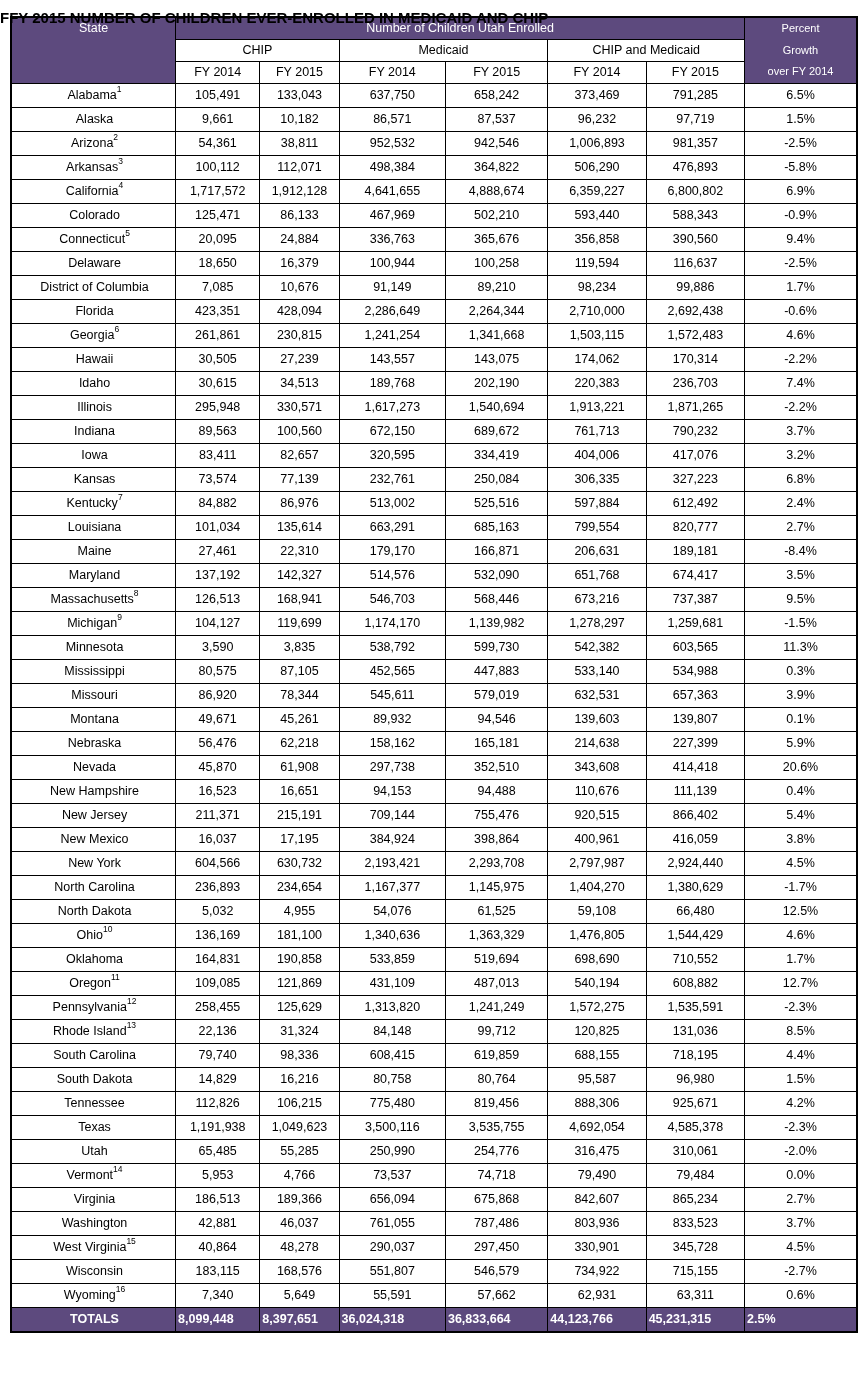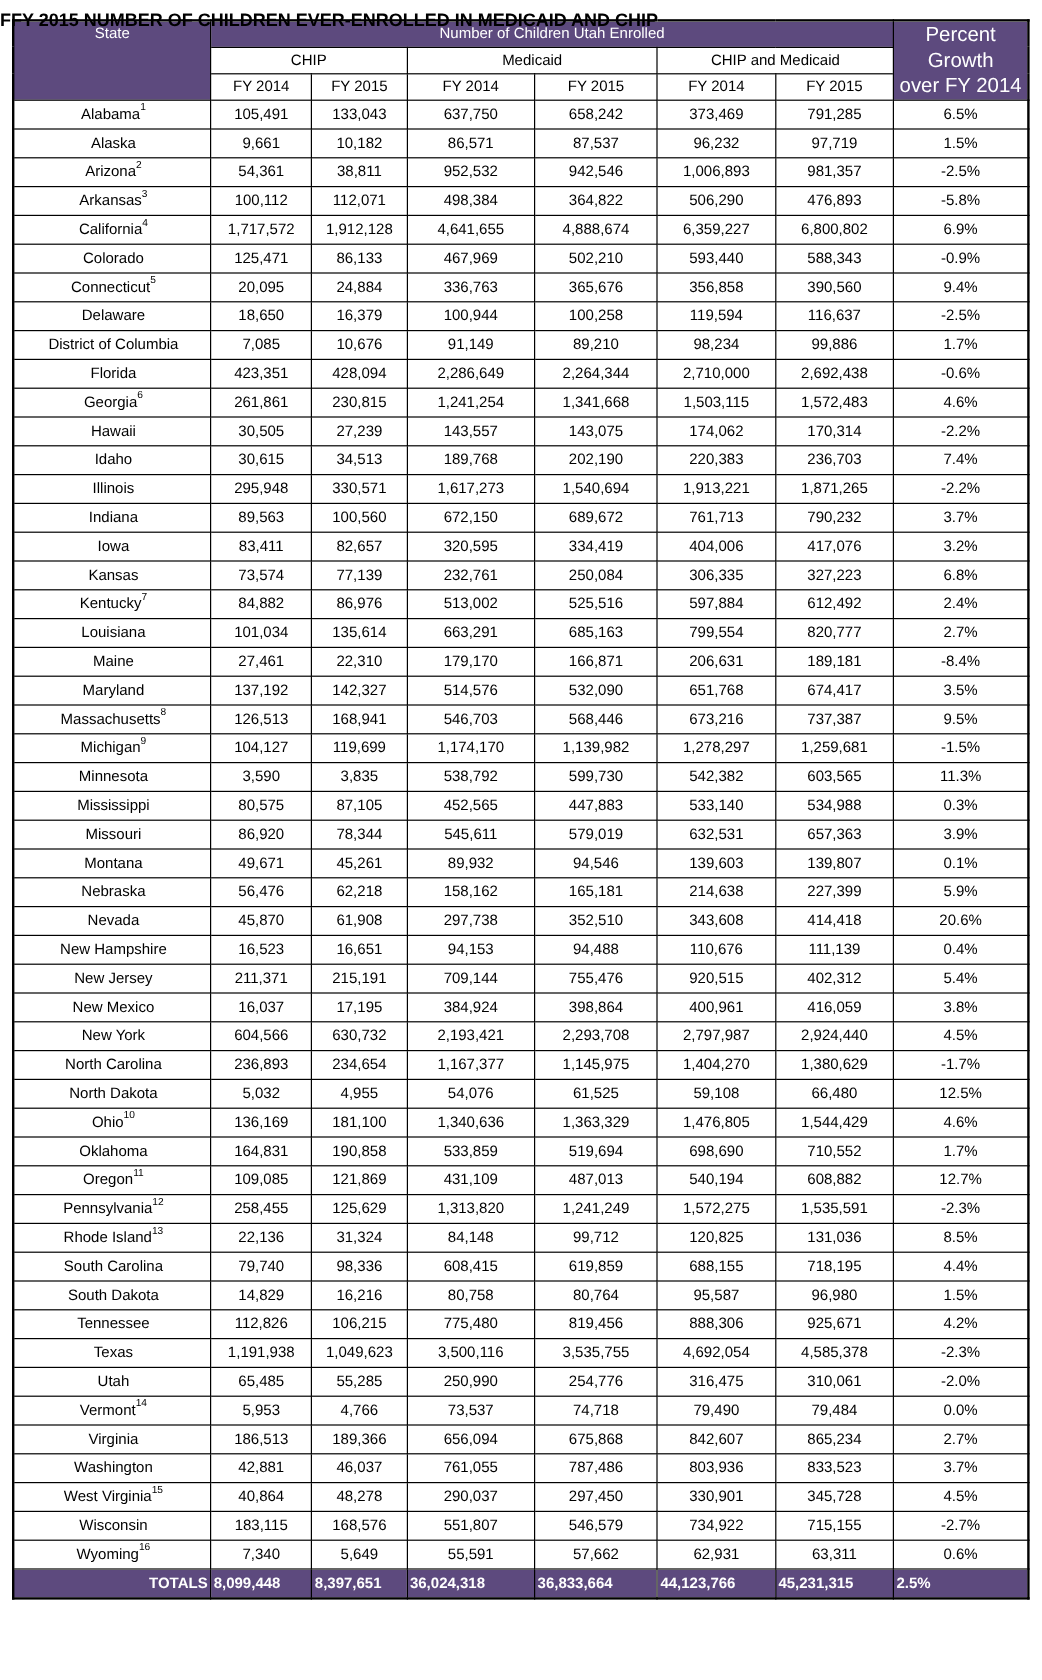--- a/index.html
+++ b/index.html
@@ -9,27 +9,27 @@
   .page-title { text-align:left; font-weight:bold; font-size:15px;
                 padding-top:9px; height:16px; letter-spacing:0; }
   table.enroll { border-collapse:collapse; table-layout:fixed; width:848px;
                  margin-left:10px; border:2.5px solid var(--border); }
   th, td { border:1.5px solid var(--border); padding:0 2px; white-space:nowrap;
            overflow:hidden; }
   thead th { font-weight:normal; font-size:12.5px; height:21px; 
              background:#fff; }
   th.purple { background:var(--purple); color:#fff; }
   th.state-head { vertical-align:top; padding-top:3px; }
-  th.pct-head { vertical-align:middle; line-height:21.5px; font-size:17px; }
+  th.pct-head { vertical-align:middle; line-height:21.5px; font-size:11px; }
   tbody td { font-size:12.5px; height:23.1px; text-align:center; line-height:23px; }
   tbody td.state { text-align:center; padding-left:4px; }
   sup { font-size:8.5px; line-height:0; position:relative; top:-1px; }
   tfoot td { background:var(--purple); color:#fff; font-weight:bold;
              font-size:12.5px; height:25px; text-align:left; }
-  tfoot td.state { text-align:right; padding-left:4px; }
+  tfoot td.state { text-align:center; padding-left:4px; }
 </style>
 </head>
 <body>
 
 <div class="page-title">FFY 2015 NUMBER OF CHILDREN EVER-ENROLLED IN MEDICAID AND CHIP</div>
 
 <table class="enroll">
   <colgroup>
     <col style="width:164px">
       <col style="width:84px">
@@ -395,21 +395,21 @@
     <td>0.4%</td>
   </tr>
 
   <tr>
     <td class="state"><span>New Jersey</span><sup></sup></td>
     <td>211,371</td>
     <td>215,191</td>
     <td>709,144</td>
     <td>755,476</td>
     <td>920,515</td>
-    <td>402,312</td>
+    <td>866,402</td>
     <td>5.4%</td>
   </tr>
 
   <tr>
     <td class="state"><span>New Mexico</span><sup></sup></td>
     <td>16,037</td>
     <td>17,195</td>
     <td>384,924</td>
     <td>398,864</td>
     <td>400,961</td>

